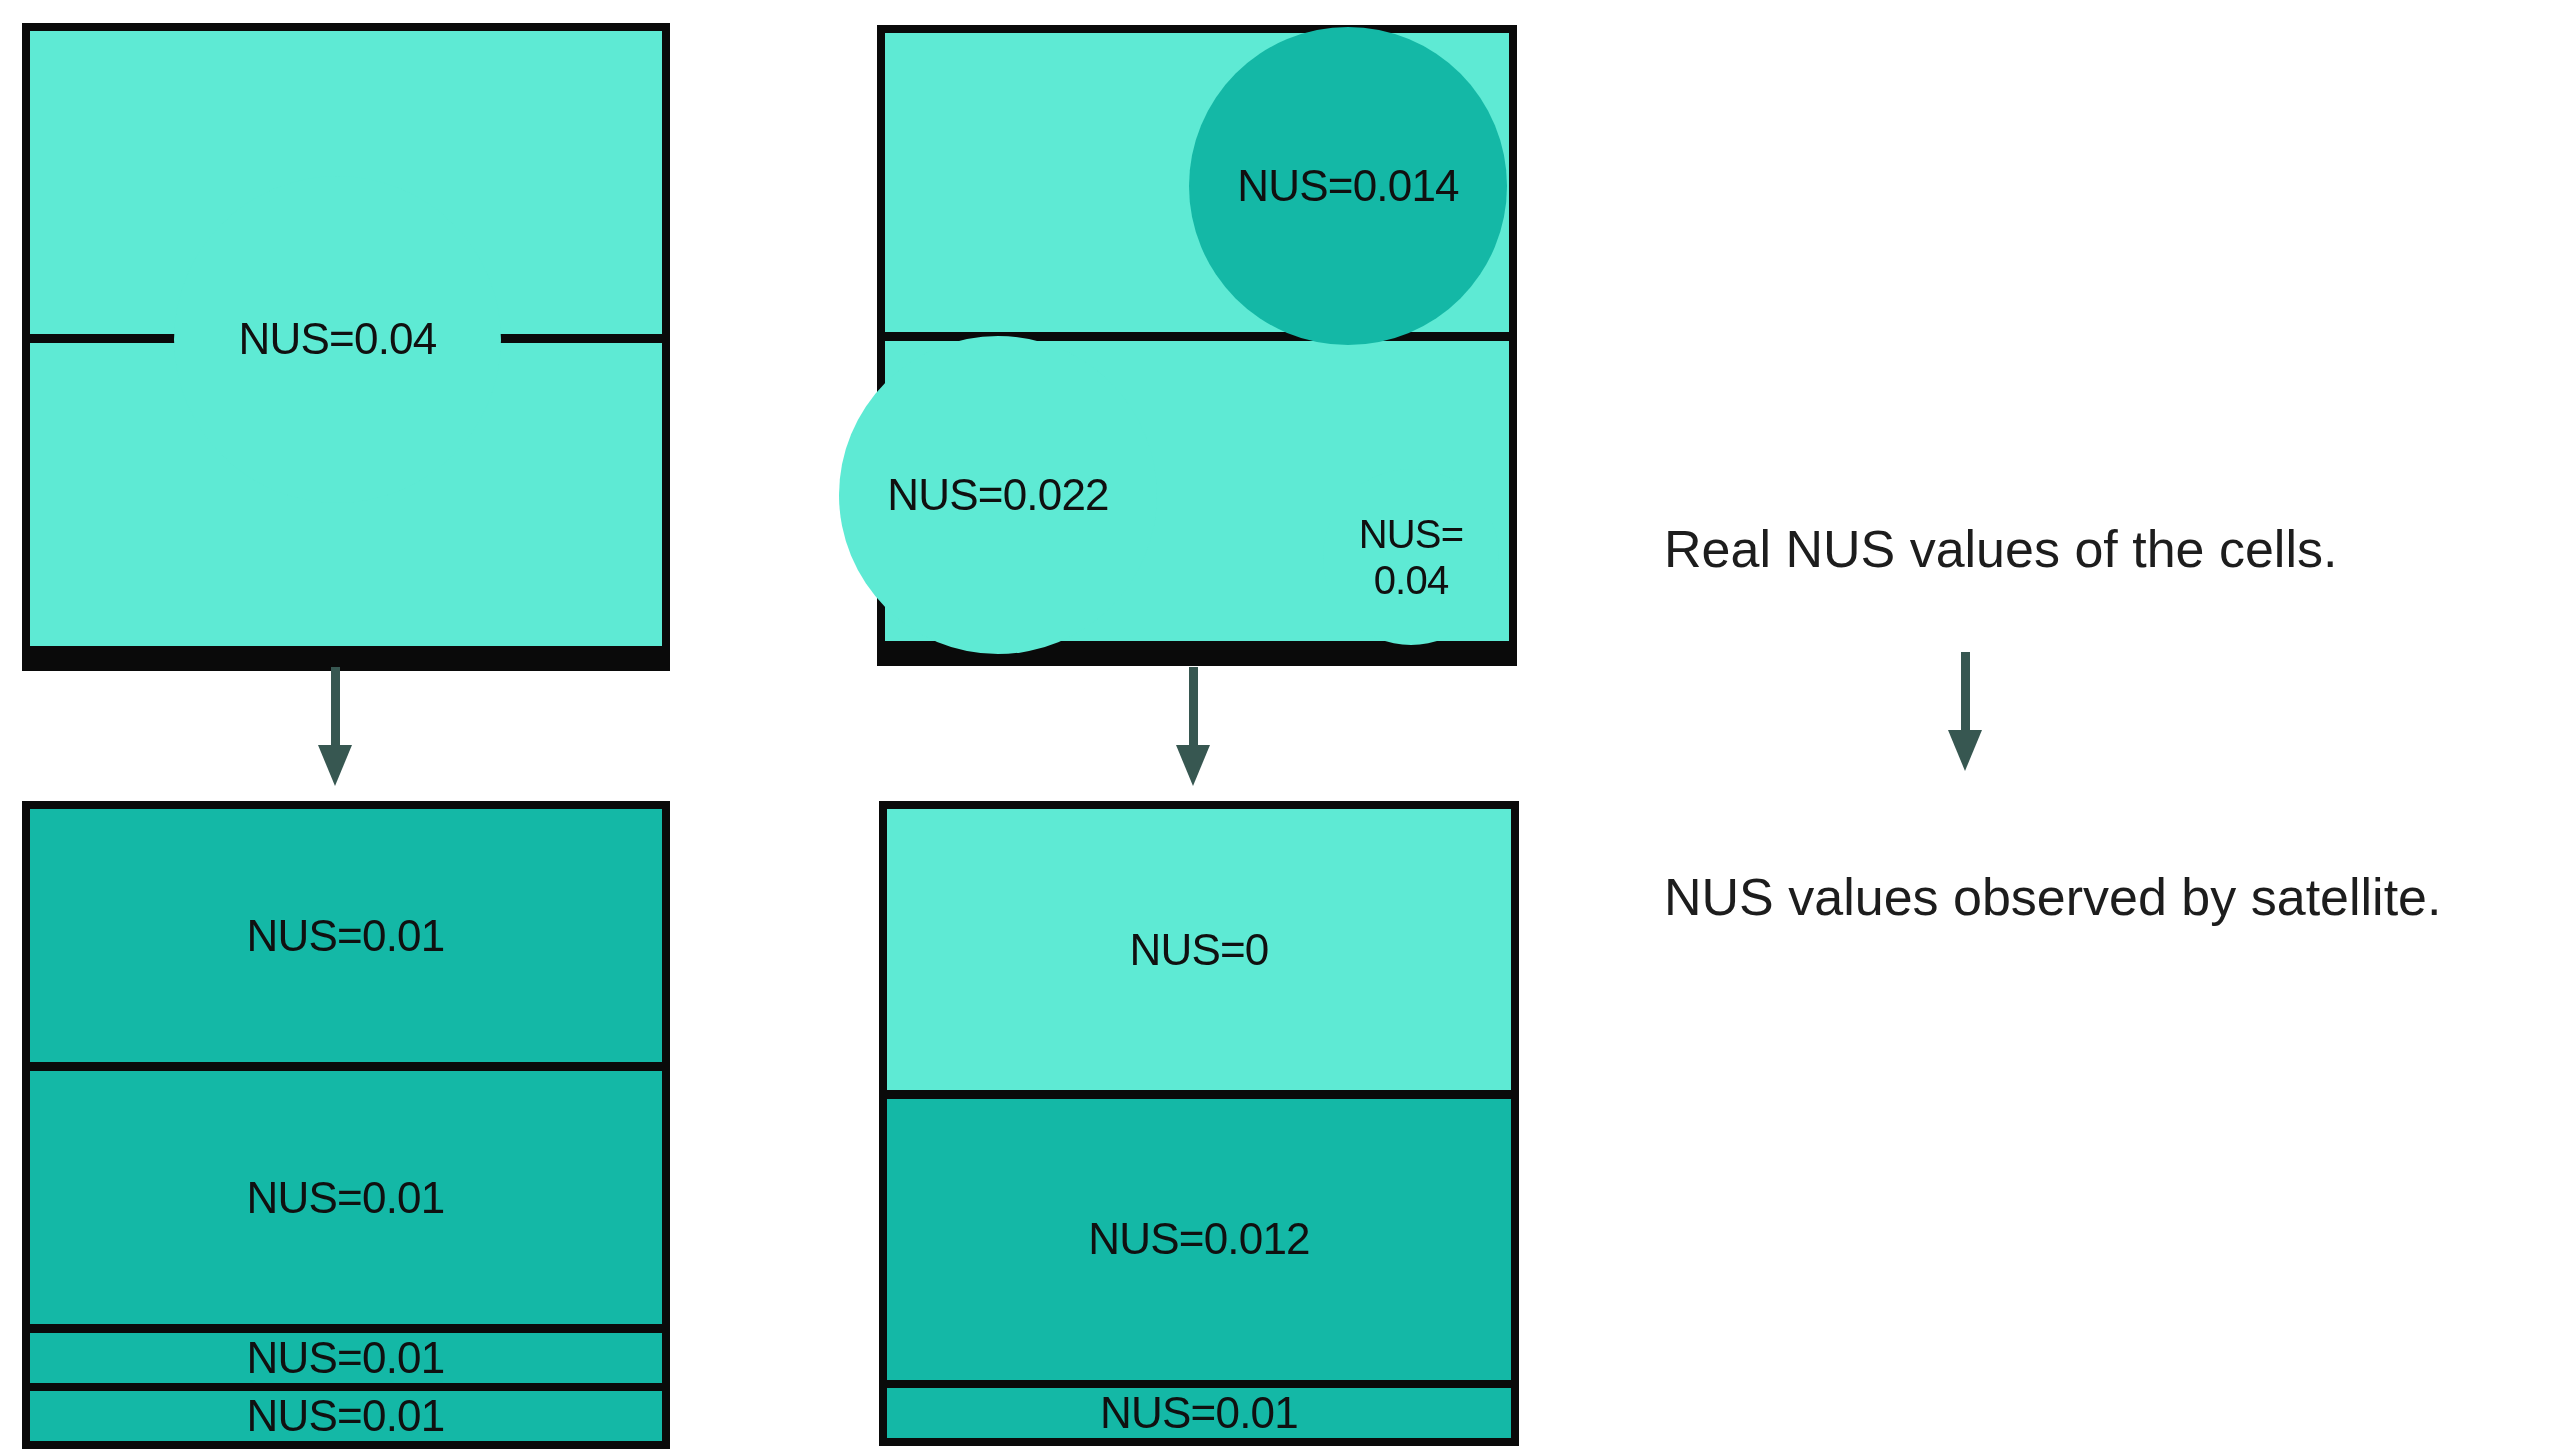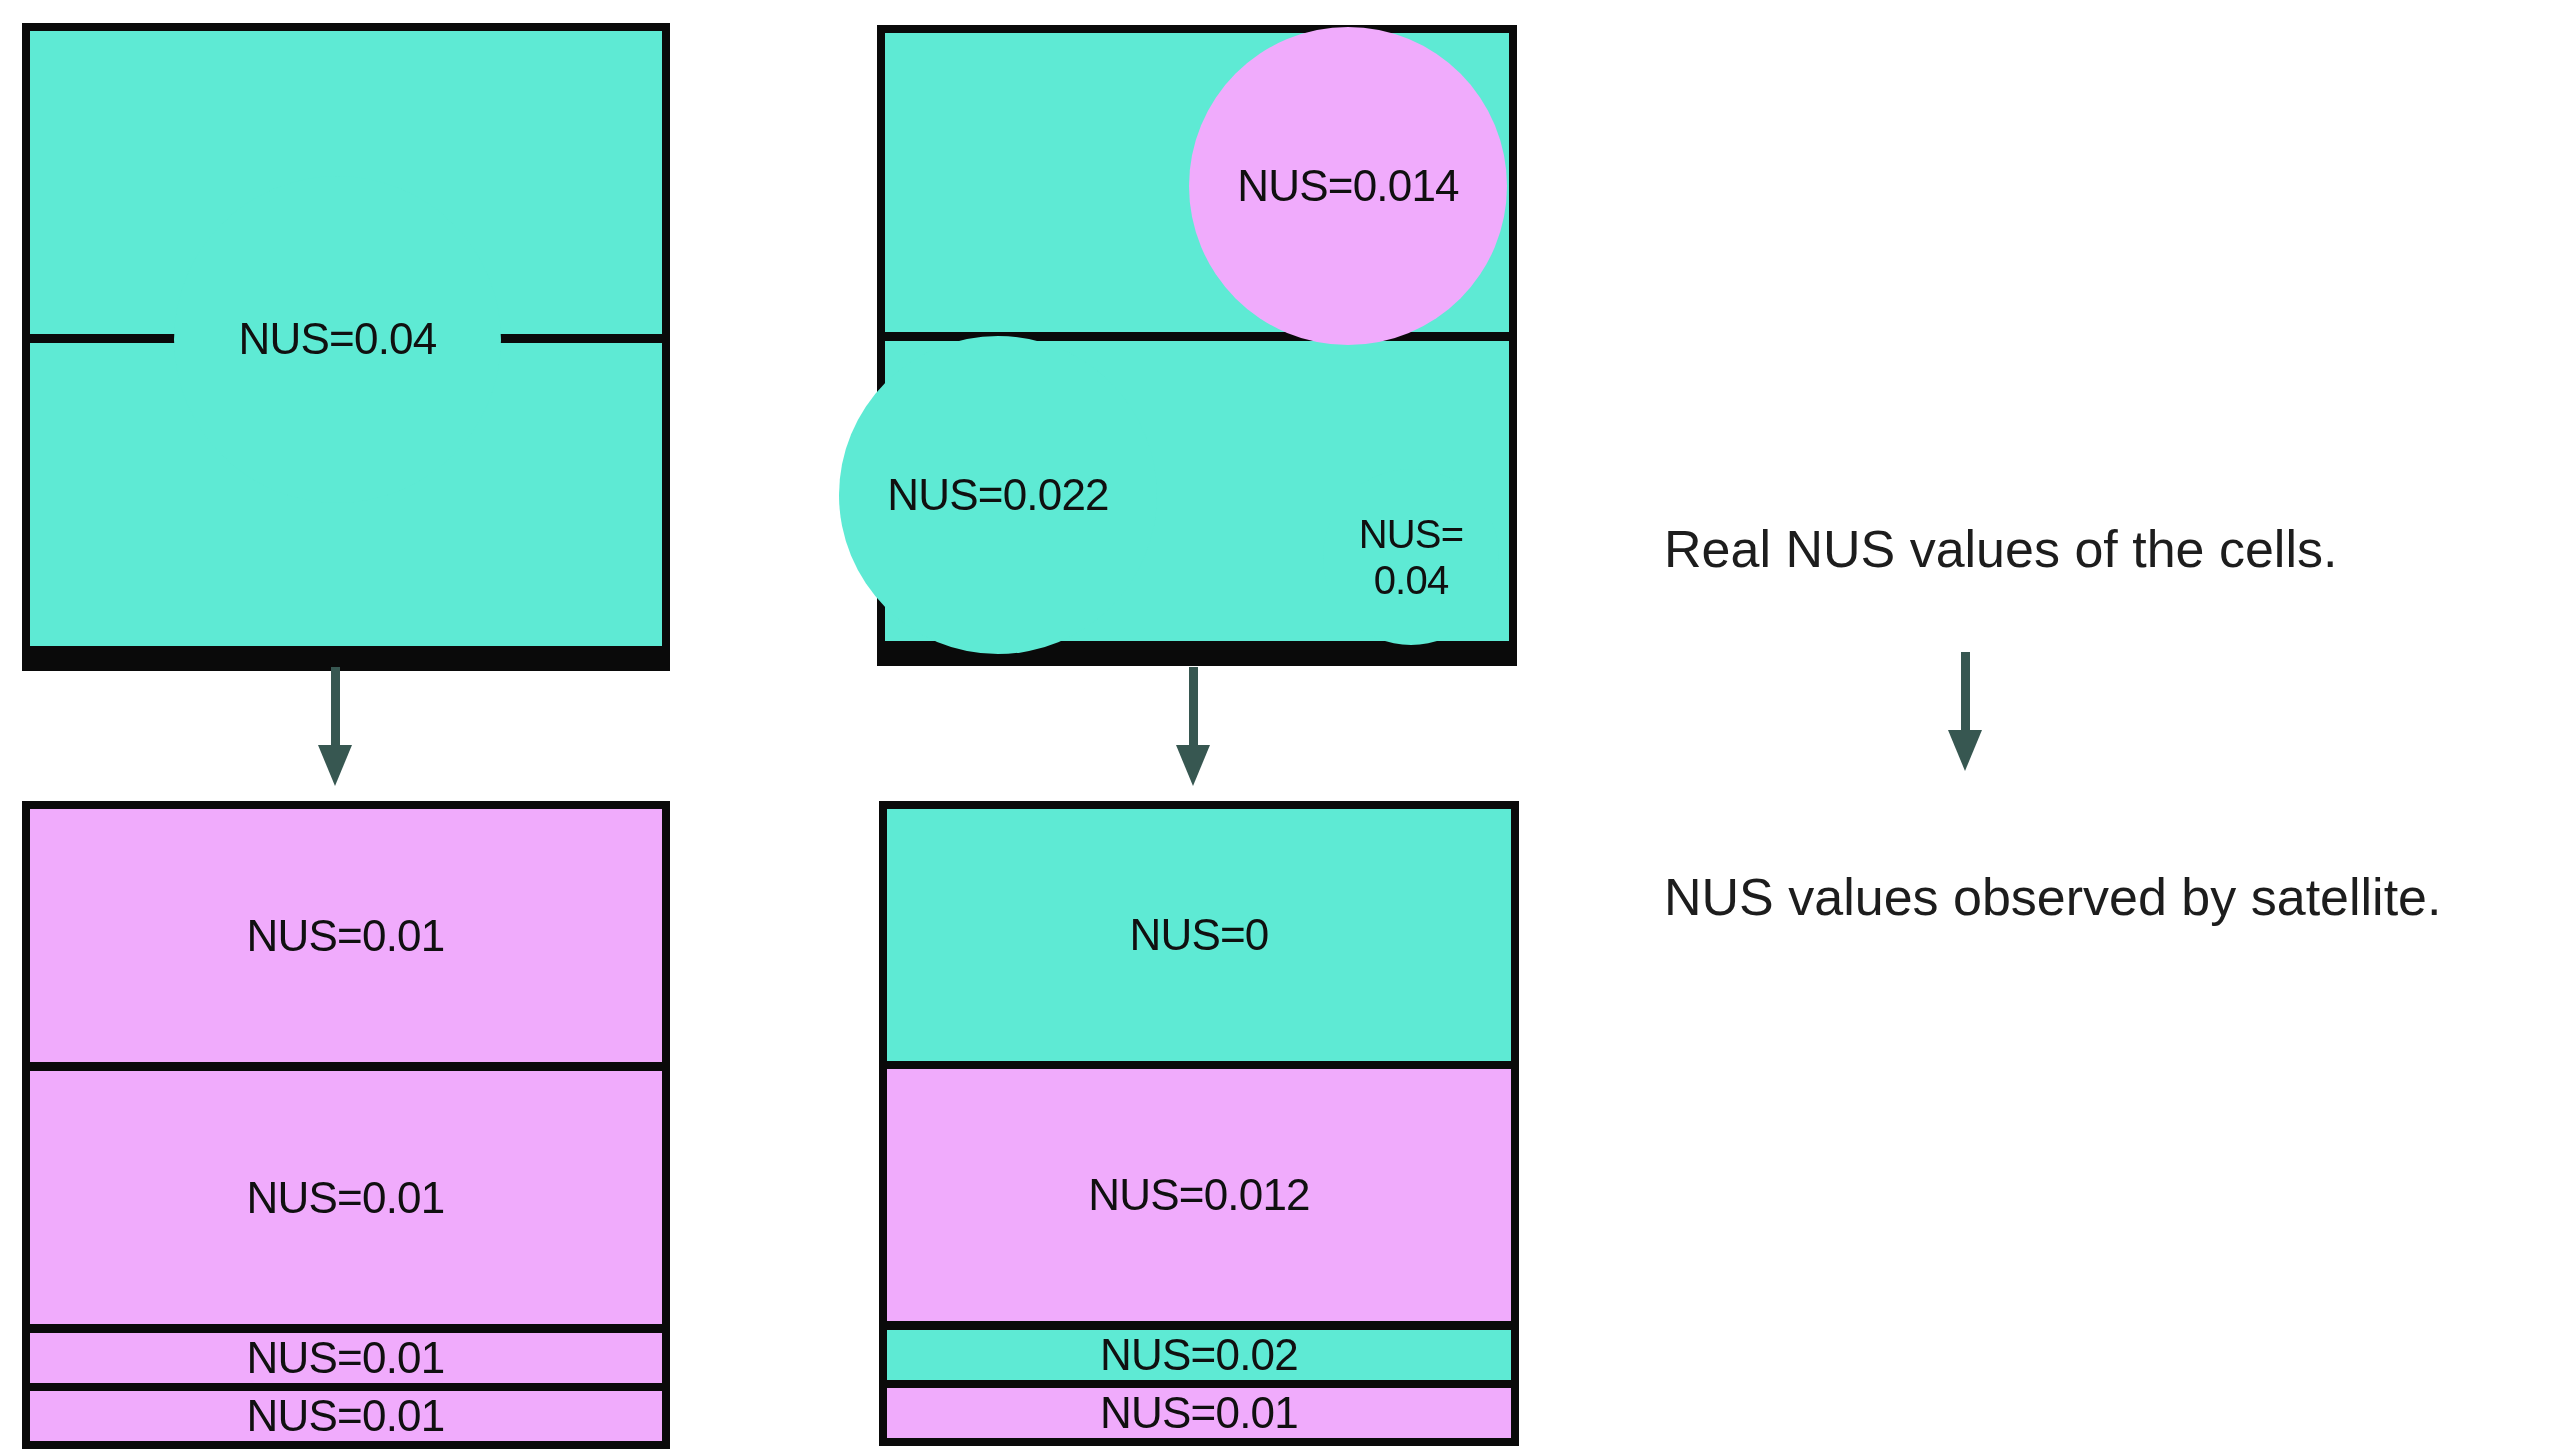--- a/index.html
+++ b/index.html
@@ -24,21 +24,21 @@
   .cell{
     display:flex;
     align-items:center;
     justify-content:center;
     font-size:44px;
     letter-spacing:-0.8px;
     color:#101010;
     white-space:nowrap;
   }
   .fill-white{background:#5eead4;text-align:center;}
-  .fill-teal {background:#f0abfc;}
+  .fill-teal {background:#14b8a6;}
   .fill-red  {background:#5eead4;}
   
   .circle{
     position:absolute;
     border-radius:50%;
     display:flex;
     flex-direction:column;
     align-items:center;
     justify-content:center;
     text-align:center;
@@ -134,21 +134,20 @@
   <div class="grid" id="grid-observed-1">
     <div class="cell fill-teal">NUS=0.01</div>
     <div class="cell fill-teal">NUS=0.01</div>
     <div class="cell fill-teal">NUS=0.01</div>
     <div class="cell fill-teal">NUS=0.01</div>
   </div>
 
   <div class="grid" id="grid-observed-2">
     <div class="cell fill-white">NUS=0</div>
     <div class="cell fill-teal">NUS=0.012</div>
-    <div class="cell fill-red">NUS=0.02</div>
     <div class="cell fill-teal">NUS=0.01</div>
   </div>
 
   <div class="caption" id="caption-real">Real NUS values of the cells.</div>
   <div class="arrow" id="arrow-right">
     <div class="stem"></div>
     <div class="head"></div>
   </div>
   <div class="caption" id="caption-observed">NUS values observed by satellite.</div>
 

